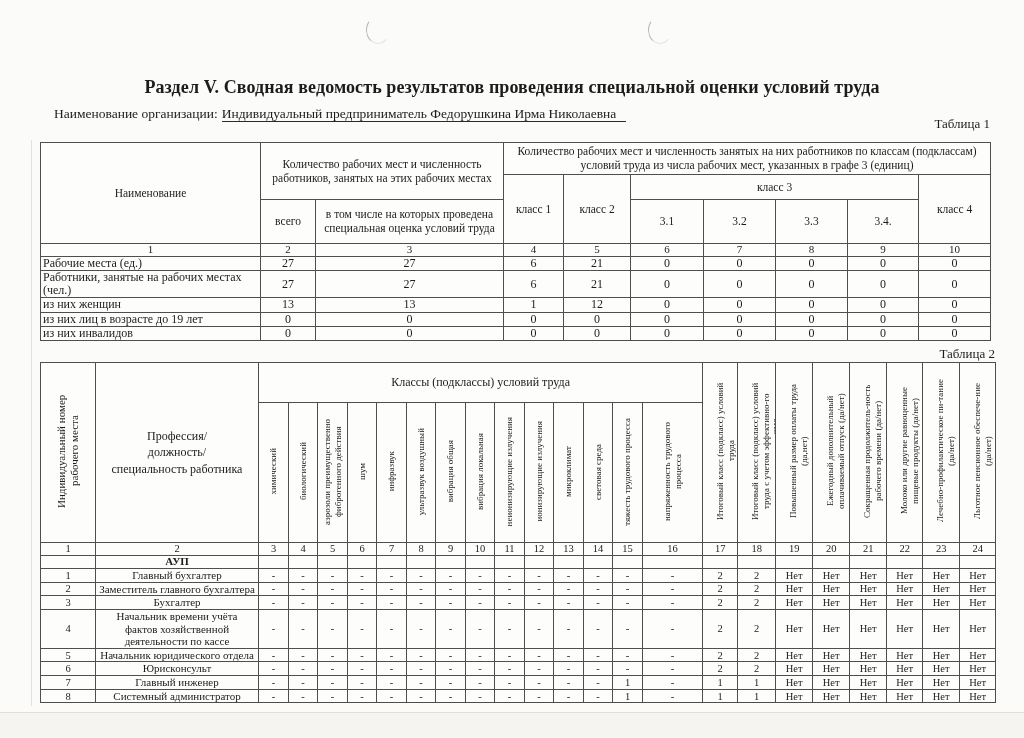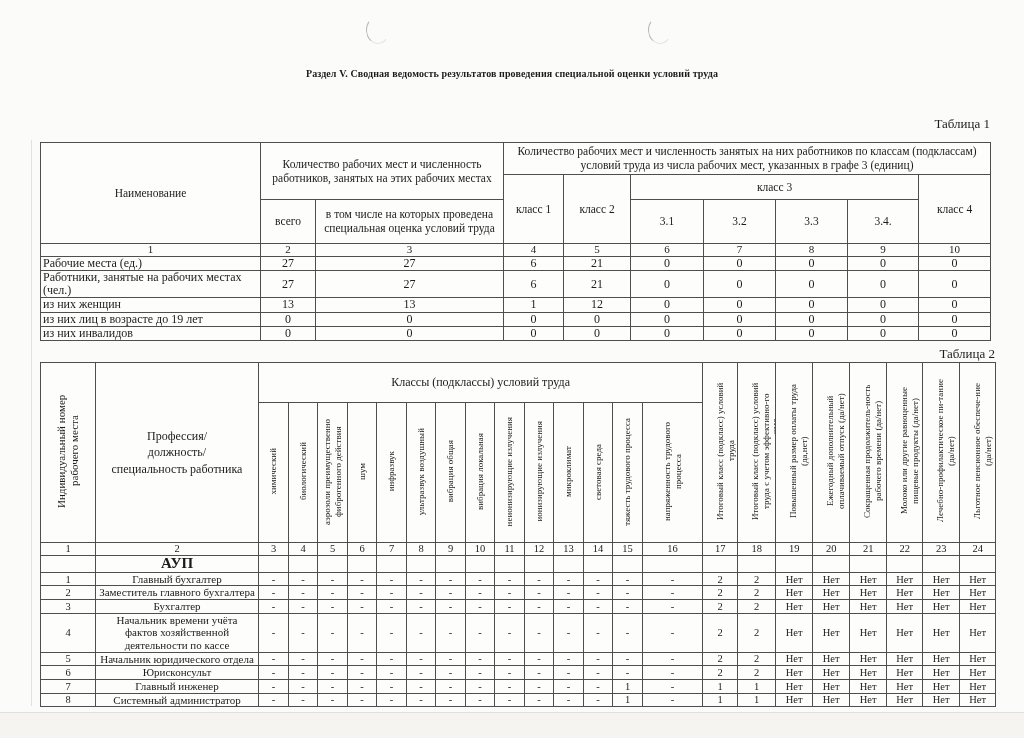--- a/index.html
+++ b/index.html
@@ -3,22 +3,22 @@
 <meta charset="utf-8">
 <style>
   * { margin:0; padding:0; box-sizing:border-box; }
   html,body { width:1024px; height:738px; }
   body {
     font-family:"Liberation Serif","DejaVu Serif",serif;
     background:#fbfbf9; color:#1c1c1c; position:relative; overflow:hidden;
   }
   .page { position:absolute; inset:0; }
 
-  .doc-title { position:absolute; top:68px; left:0; width:1024px; text-align:center;
-    font-size:10px; font-weight:bold; letter-spacing:.1px; }
+  .doc-title { position:absolute; top:77px; left:0; width:1024px; text-align:center;
+    font-size:18px; font-weight:bold; letter-spacing:.1px; }
   .org-line { position:absolute; top:106px; left:54px; font-size:13.5px; }
   .org-value { border-bottom:1px solid #2a2a2a; padding-right:10px; margin-left:4px; }
   .tbl-caption { position:absolute; font-size:13px; }
   .cap1 { top:116px; right:34px; }
   .cap2 { top:346px; right:29px; }
 
   table { border-collapse:collapse; table-layout:fixed; position:absolute; background:#fdfdfc; }
   th,td { border:1px solid #4e4e4c; font-weight:normal; text-align:center;
     vertical-align:middle; overflow:hidden; }
 
@@ -36,21 +36,21 @@
   .t2 .vrow { height:140px; }
   .t2 .vcell { vertical-align:middle; padding:2px 0; }
   .vtext { writing-mode:vertical-rl; transform:rotate(180deg); display:inline-block;
     font-size:9px; line-height:1.2; max-height:132px; white-space:normal; }
   .t2 .res .vtext { max-height:152px; }
   .t2 .idnum .vtext { font-size:11px; max-height:150px; }
   .t2 .prof-head { font-size:11.5px; line-height:1.35; white-space:pre-line; }
   .t2 .numrow td { height:13px; font-size:10.5px; line-height:1; padding:0; }
   .t2 tbody td { height:13px; line-height:1.05; padding:0 1px; }
   .t2 tbody td.prof { font-size:11px; line-height:1.15; padding:0 3px; }
-  .t2 tbody td.grp { font-weight:bold; font-size:15px; }
+  .t2 tbody td.grp { font-weight:bold; font-size:11px; }
 
   
   .cmark { position:absolute; width:23px; height:27px; border:1.6px solid transparent;
     border-left-color:#b8b8b4; border-bottom-color:rgba(184,184,180,.35);
     border-radius:50%; transform:rotate(-6deg); }
   .cmark.left { left:366px; top:17px; }
   .cmark.right { left:648px; top:17px; }
   .edge-left { position:absolute; left:31px; top:140px; width:1px; height:566px; background:#e2e1dd; }
   .edge-bottom { position:absolute; left:0; top:712px; width:1024px; height:26px;
     border-top:1px solid #e0dfdb; background:#f5f4f1; }
@@ -59,20 +59,23 @@
 <body>
 
 <div class="page">
 
   <span class="cmark left"></span>
   <span class="cmark right"></span>
   <div class="edge-left"></div>
 
   <div class="doc-title">Раздел V. Сводная ведомость результатов проведения специальной оценки условий труда</div>
 
+  <div class="org-line">
+    <span>Наименование организации:</span><span class="org-value">Индивидуальный предприниматель Федорушкина Ирма Николаевна</span>
+  </div>
 
   <div class="tbl-caption cap1">Таблица 1</div>
 
   <table class="t1">
     <colgroup>
       <col style="width:220px">
         <col style="width:55px">
         <col style="width:188px">
       <col style="width:60px">
         <col style="width:67px">

